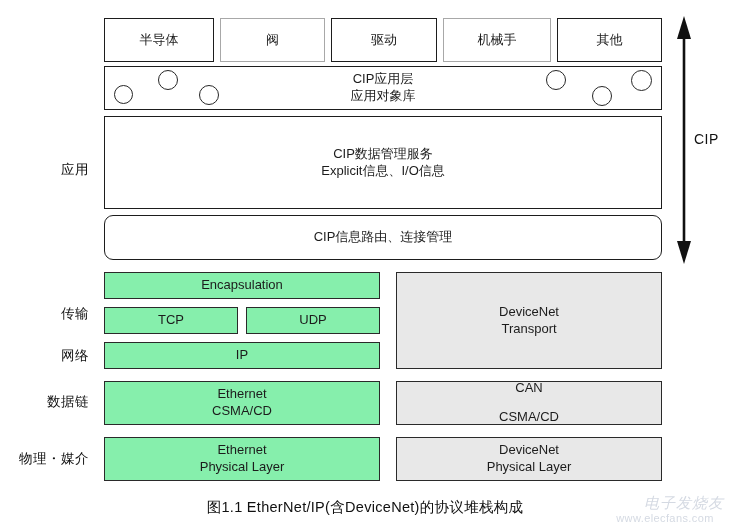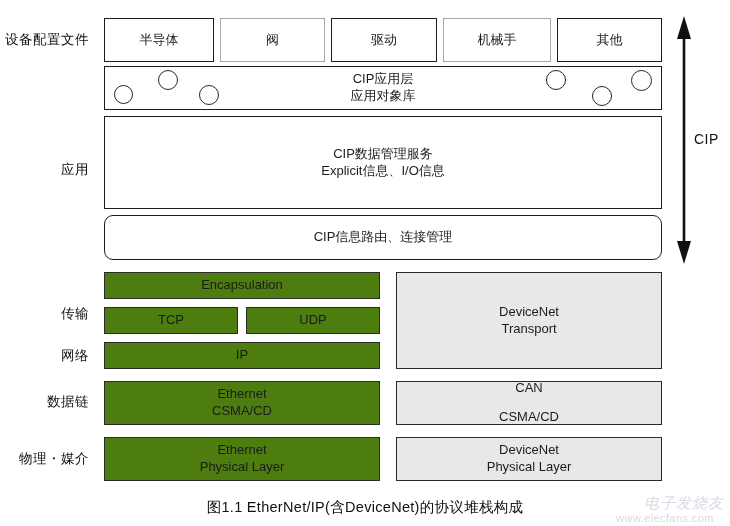--- a/index.html
+++ b/index.html
@@ -46,21 +46,21 @@
     background: #ffffff;
     border: 1.6px solid #1d1d1d;
   }
   
   .box-white-light {
     background: #ffffff;
     border: 1.6px solid #a8a8a8;
   }
   
   .box-gray-dark {
-    background: #4d7c0f;
+    background: #86efac;
     border: 1.3px solid #2a2a2a;
   }
   
   .box-gray-light {
     background: #e8e8e8;
     border: 1.3px solid #2a2a2a;
   }
 
   
   .row-label {
@@ -131,21 +131,20 @@
     color: #9aa6bb;
     letter-spacing: 0.4px;
     margin-top: 1px;
   }
 </style>
 </head>
 <body>
 
 <div id="diagram">
 
-  <div class="row-label" style="left:0px; top:18px; width:96px; height:44px;">设备配置文件</div>
 
   <div class="row-label" style="left:0px; top:115px; width:96px; height:110px;">应用</div>
 
   <div class="row-label" style="left:0px; top:342px; width:96px; height:28px;">网络</div>
 
   <div class="row-label" style="left:0px; top:290px; width:96px; height:48px;">传输</div>
 
   <div class="row-label" style="left:0px; top:381px; width:96px; height:42px;">数据链</div>
 
   <div class="row-label" style="left:0px; top:437px; width:96px; height:44px;">物理・媒介</div>

